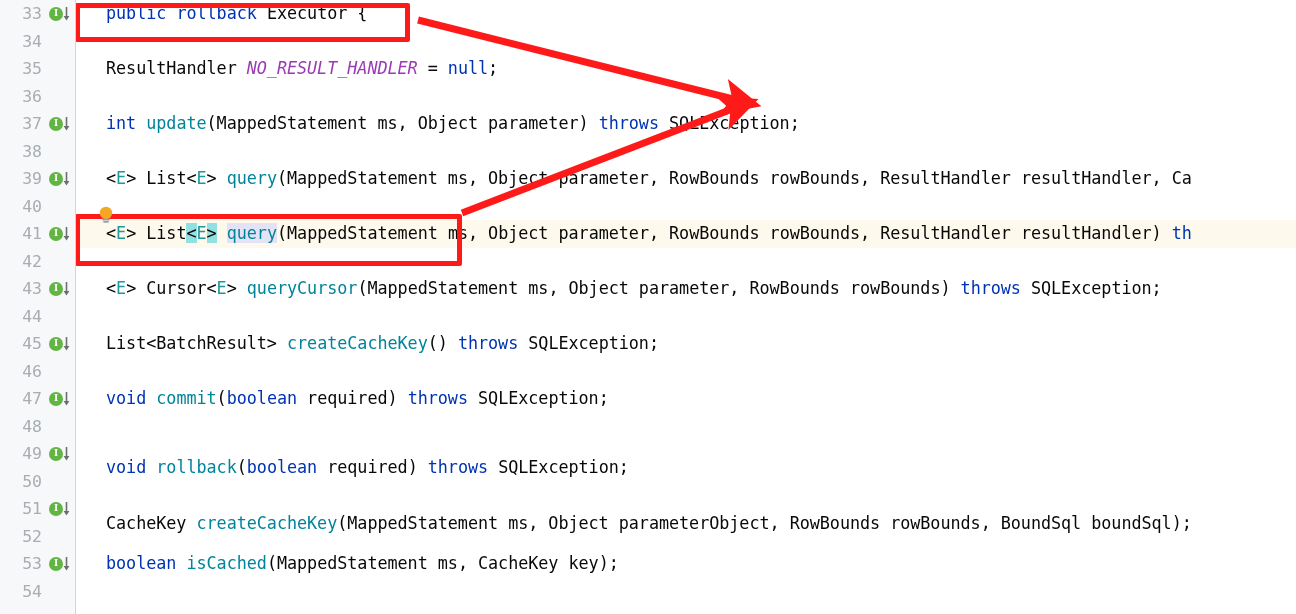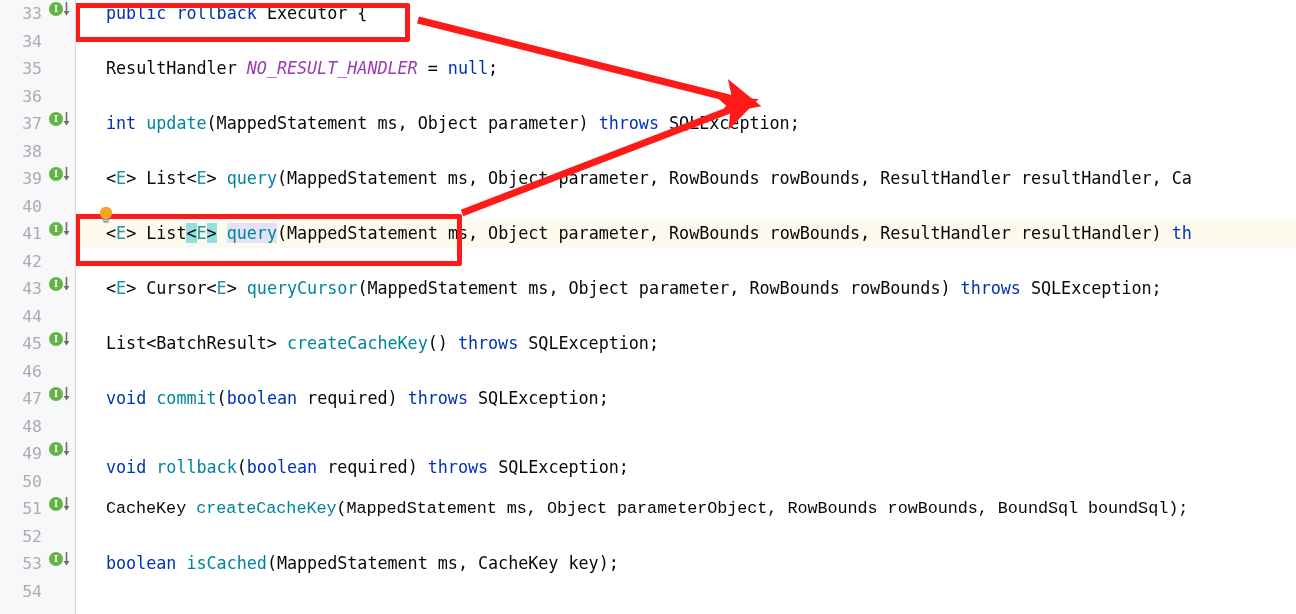--- a/index.html
+++ b/index.html
@@ -26,20 +26,21 @@
     background: #f7f8fa;
     border-right: 1px solid #d4d4d4;
     z-index: 2;
   }
   .gutter-row {
     position: absolute;
     left: 0;
     width: 80px;
     height: 27.5px;
     display: flex;
+    align-items: center;
   }
   .line-no {
     width: 46px;
     text-align: right;
     padding-right: 4px;
     font-family: "DejaVu Sans Mono", "Liberation Mono", monospace;
     font-size: 16.5px;
     color: #a8adb3;
     letter-spacing: 0px;
     line-height: 27.5px;
@@ -304,21 +305,21 @@
       <div class="code-line caretline" style="top: 220px;"><span class="txt"><span class="plain">&lt;</span><span class="generic">E</span><span class="plain">&gt; List</span><span class="plain brace-hl">&lt;</span><span class="generic">E</span><span class="plain brace-hl">&gt;</span><span class="plain"> </span><span class="caret"></span><span class="method ident-hl">query</span><span class="plain">(MappedStatement ms, Object parameter, RowBounds rowBounds, ResultHandler resultHandler) </span><span class="kw">th</span></span></div>
       <div class="code-line" style="top: 247.5px;"><span class="txt"></span></div>
       <div class="code-line" style="top: 275px;"><span class="txt"><span class="plain">&lt;</span><span class="generic">E</span><span class="plain">&gt; Cursor&lt;</span><span class="generic">E</span><span class="plain">&gt; </span><span class="method">queryCursor</span><span class="plain">(MappedStatement ms, Object parameter, RowBounds rowBounds) </span><span class="kw">throws</span><span class="plain"> SQLException;</span></span></div>
       <div class="code-line" style="top: 302.5px;"><span class="txt"></span></div>
       <div class="code-line" style="top: 330px;"><span class="txt"><span class="plain">List&lt;BatchResult&gt; </span><span class="method">createCacheKey</span><span class="plain">() </span><span class="kw">throws</span><span class="plain"> SQLException;</span></span></div>
       <div class="code-line" style="top: 357.5px;"><span class="txt"></span></div>
       <div class="code-line" style="top: 385px;"><span class="txt"><span class="kw">void</span><span class="plain"> </span><span class="method">commit</span><span class="plain">(</span><span class="kw">boolean</span><span class="plain"> required) </span><span class="kw">throws</span><span class="plain"> SQLException;</span></span></div>
       <div class="code-line" style="top: 412.5px;"><span class="txt"></span></div>
       <div class="code-line" style="top: 440px; margin-top: 14px;"><span class="txt"><span class="kw">void</span><span class="plain"> </span><span class="method">rollback</span><span class="plain">(</span><span class="kw">boolean</span><span class="plain"> required) </span><span class="kw">throws</span><span class="plain"> SQLException;</span></span></div>
       <div class="code-line" style="top: 467.5px;"><span class="txt"></span></div>
-      <div class="code-line" style="top: 495px; font-family: Liberation Mono, monospace;"><span class="txt"><span class="plain">CacheKey </span><span class="method">createCacheKey</span><span class="plain">(MappedStatement ms, Object parameterObject, RowBounds rowBounds, BoundSql boundSql);</span></span></div>
+      <div class="code-line" style="top: 510px;"><span class="txt"><span class="plain">CacheKey </span><span class="method">createCacheKey</span><span class="plain">(MappedStatement ms, Object parameterObject, RowBounds rowBounds, BoundSql boundSql);</span></span></div>
       <div class="code-line" style="top: 522.5px;"><span class="txt"></span></div>
       <div class="code-line" style="top: 550px;"><span class="txt"><span class="kw">boolean</span><span class="plain"> </span><span class="method">isCached</span><span class="plain">(MappedStatement ms, CacheKey key);</span></span></div>
       <div class="code-line" style="top: 577.5px;"><span class="txt"></span></div>
     </div>
 
   <div class="bulb" style="left:97px; top:206px;">
     <svg width="18" height="20" viewBox="0 0 18 20" xmlns="http://www.w3.org/2000/svg">
       <circle cx="9" cy="7" r="6.2" fill="#f5a623"></circle>
       <rect x="5.2" y="12.4" width="7.6" height="2.0" rx="0.6" fill="#9aa0a6"></rect>
       <rect x="6.2" y="15.0" width="5.6" height="1.7" rx="0.6" fill="#9aa0a6"></rect>

